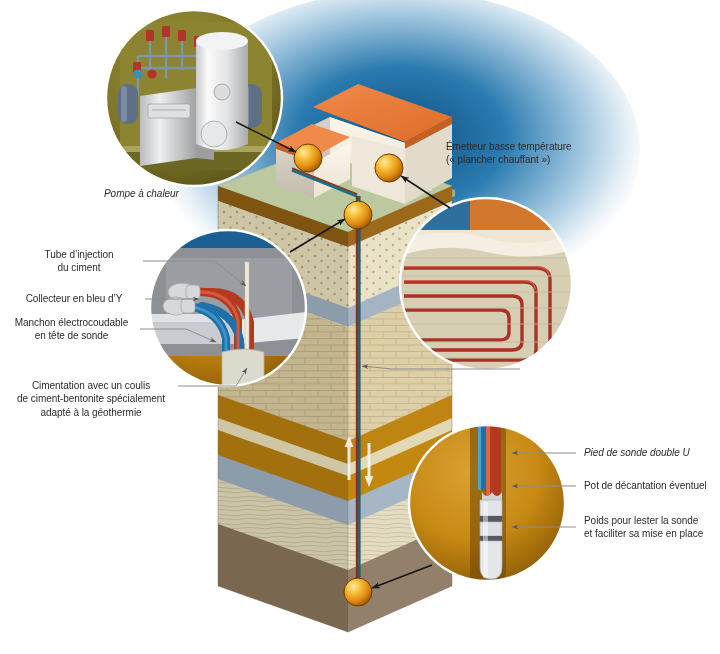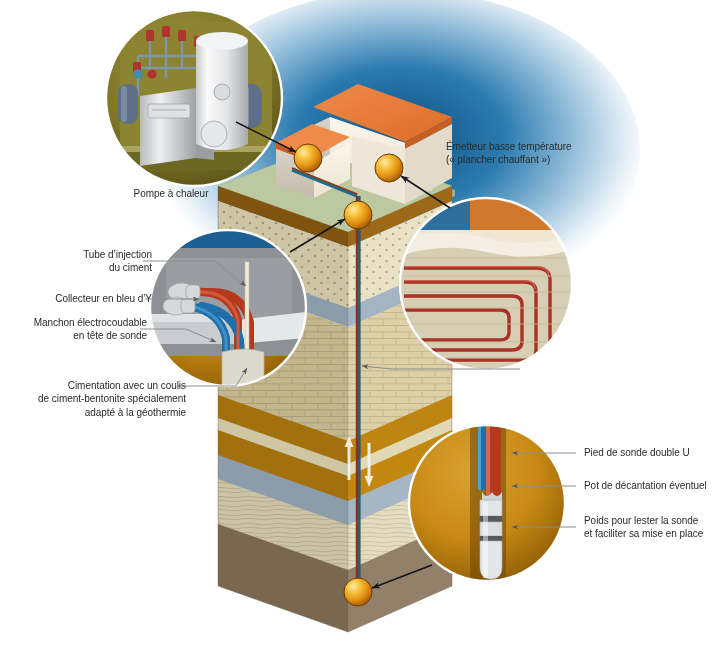--- a/index.html
+++ b/index.html
@@ -15,23 +15,23 @@
   #stage svg{position:absolute;top:0;left:0;}
 
   .lbl{
     position:absolute;
     color:#2b2b2b;
     font-size:10px;
     line-height:13.4px;
     letter-spacing:-0.05px;
     white-space:pre;
   }
-  .lbl.r{text-align:right;margin-left:8px;}
+  .lbl.r{text-align:center;}
   .lbl.l{text-align:left;}
-  .lbl.c{text-align:center;}
+  .lbl.c{font-style:italic;}
 </style>
 </head>
 <body>
 
 <div id="stage">
 
 <svg width="720" height="654" viewBox="0 0 720 654" xmlns="http://www.w3.org/2000/svg">
   <defs>
     <radialGradient id="sky" cx="50%" cy="46%" r="52%">
       <stop offset="0%" stop-color="#0d4f80"></stop>
@@ -405,20 +405,20 @@
 en tête de sonde</div>
 
 <div class="lbl r" style="left:4px;top:379px;width:174px;">Cimentation avec un coulis
 de ciment-bentonite spécialement
 adapté à la géothermie</div>
 
 <div class="lbl l" style="left:446px;top:140px;width:190px;">Émetteur basse température
 (« plancher chauffant »)</div>
 
 
-<div class="lbl l" style="left:584px;top:446px;width:136px;">Pied de sonde double U</div>
+<div class="lbl l" style="left:584px;top:446px;width:136px;font-style:italic;">Pied de sonde double U</div>
 
 <div class="lbl l" style="left:584px;top:479px;width:140px;">Pot de décantation éventuel</div>
 
 <div class="lbl l" style="left:584px;top:514px;width:140px;">Poids pour lester la sonde
 et faciliter sa mise en place</div>
 
 </div>
 
 </body></html>

